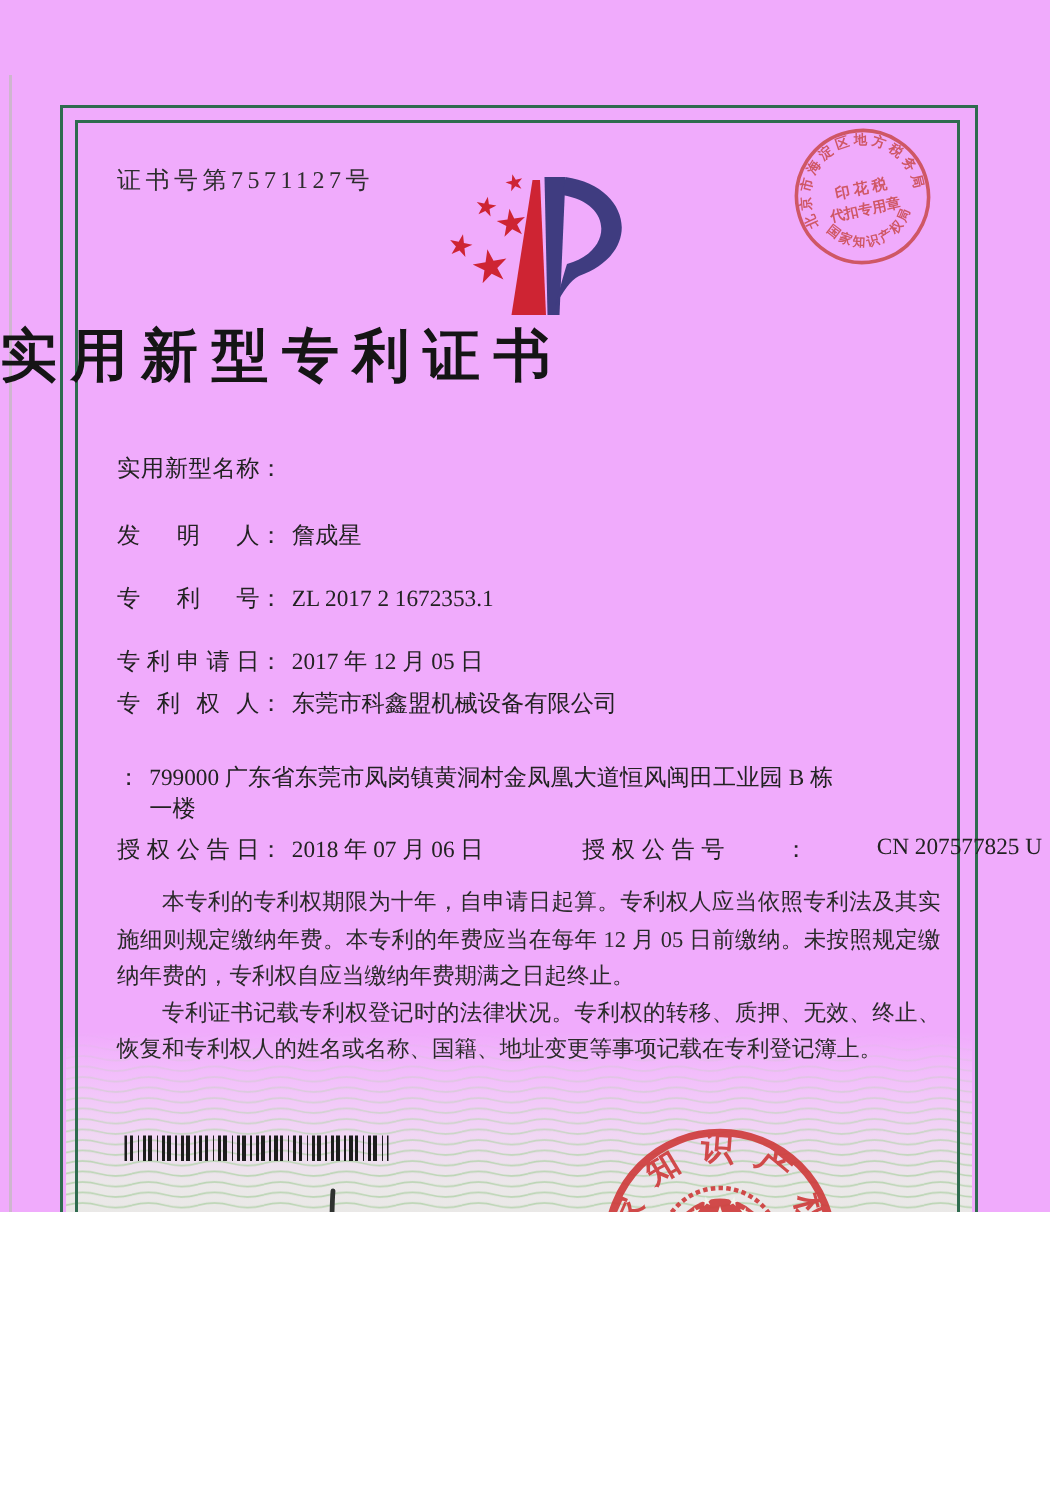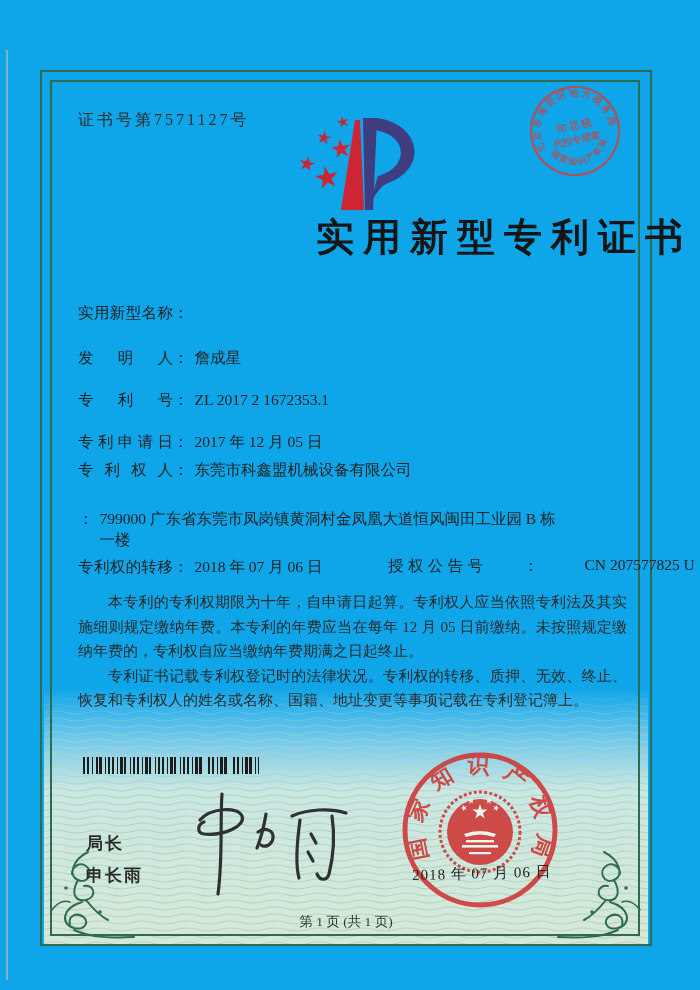--- a/index.html
+++ b/index.html
@@ -1,25 +1,25 @@
 <!DOCTYPE html>
 <html><head>
 <meta charset="utf-8">
 <style>
   html,body{margin:0;padding:0;}
   body{width:700px;height:990px;background:#ffffff;font-family:"Liberation Serif","DejaVu Serif",serif;}
-  .page{position:relative;width:700px;height:990px;background:#0ea5e9;overflow:hidden;color:#262626;}
+  .page{position:relative;width:700px;height:808px;background:#f0abfc;overflow:hidden;color:#262626;}
   .scan-edge{position:absolute;left:6px;top:50px;width:2px;height:930px;background:#bcbcb6;opacity:.65;}
   .frame-outer{position:absolute;left:40px;top:70px;width:608px;height:872px;border:2px solid #2f6b4f;}
   .frame-inner{position:absolute;left:50px;top:80px;width:586px;height:852px;border:2.5px solid #2f6b4f;}
   .guilloche{position:absolute;left:44px;top:688px;}
   .cert-no{position:absolute;left:78px;top:110px;font-size:16px;letter-spacing:3px;color:#2d2d2d;}
   .logo{position:absolute;left:280px;top:108px;}
   .tax-stamp{position:absolute;left:516px;top:72px;transform:rotate(-12deg);opacity:.82;}
-  .title{position:absolute;left:0;width:692px;top:212px;text-align:right;font-size:38px;font-weight:bold;letter-spacing:9px;color:#151515;}
+  .title{position:absolute;left:0;width:692px;top:212px;text-align:left;font-size:38px;font-weight:bold;letter-spacing:9px;color:#151515;}
   .row{position:absolute;left:78px;display:flex;font-size:15.5px;line-height:21px;color:#222;}
   .flabel{display:inline-block;width:95px;text-align:justify;text-align-last:justify;}
   .colon{display:inline-block;margin-right:6px;}
   .fvalue{display:inline-block;}
   .row-addr .fvalue{width:462px;}
   .grant-no{position:absolute;left:388px;display:flex;font-size:15.5px;color:#222;gap:40px;}
   .paras{position:absolute;left:78px;top:590px;width:549px;font-size:15px;line-height:24.5px;text-align:justify;color:#2a2a2a;}
   .paras p{margin:0;text-indent:2em;}
   .barcode{position:absolute;left:83px;top:757px;width:176px;height:17px;
     background:repeating-linear-gradient(90deg,#1c1c1c 0 2px,transparent 2px 3.5px,#1c1c1c 3.5px 6px,transparent 6px 9px,#1c1c1c 9px 10px,transparent 10px 12.5px);}
@@ -151,21 +151,21 @@
   <div class="row" style="top:459px">
     <span class="flabel">专利权人</span>
       <span class="colon">：</span>
     <span class="fvalue">东莞市科鑫盟机械设备有限公司</span>
   </div>
   <div class="row row-addr" style="top:508px">
       <span class="colon">：</span>
     <span class="fvalue">799000 广东省东莞市凤岗镇黄洞村金凤凰大道恒风闽田工业园 B 栋一楼</span>
   </div>
   <div class="row" style="top:556px">
-    <span class="flabel">专利权的转移</span>
+    <span class="flabel">授权公告日</span>
       <span class="colon">：</span>
     <span class="fvalue">2018 年 07 月 06 日</span>
   </div>
   <div class="grant-no" style="top:556px">
     <span class="flabel">授权公告号</span>
       <span class="colon">：</span>
     <span class="fvalue">CN 207577825 U</span>
   </div>
 
   <div class="paras">

